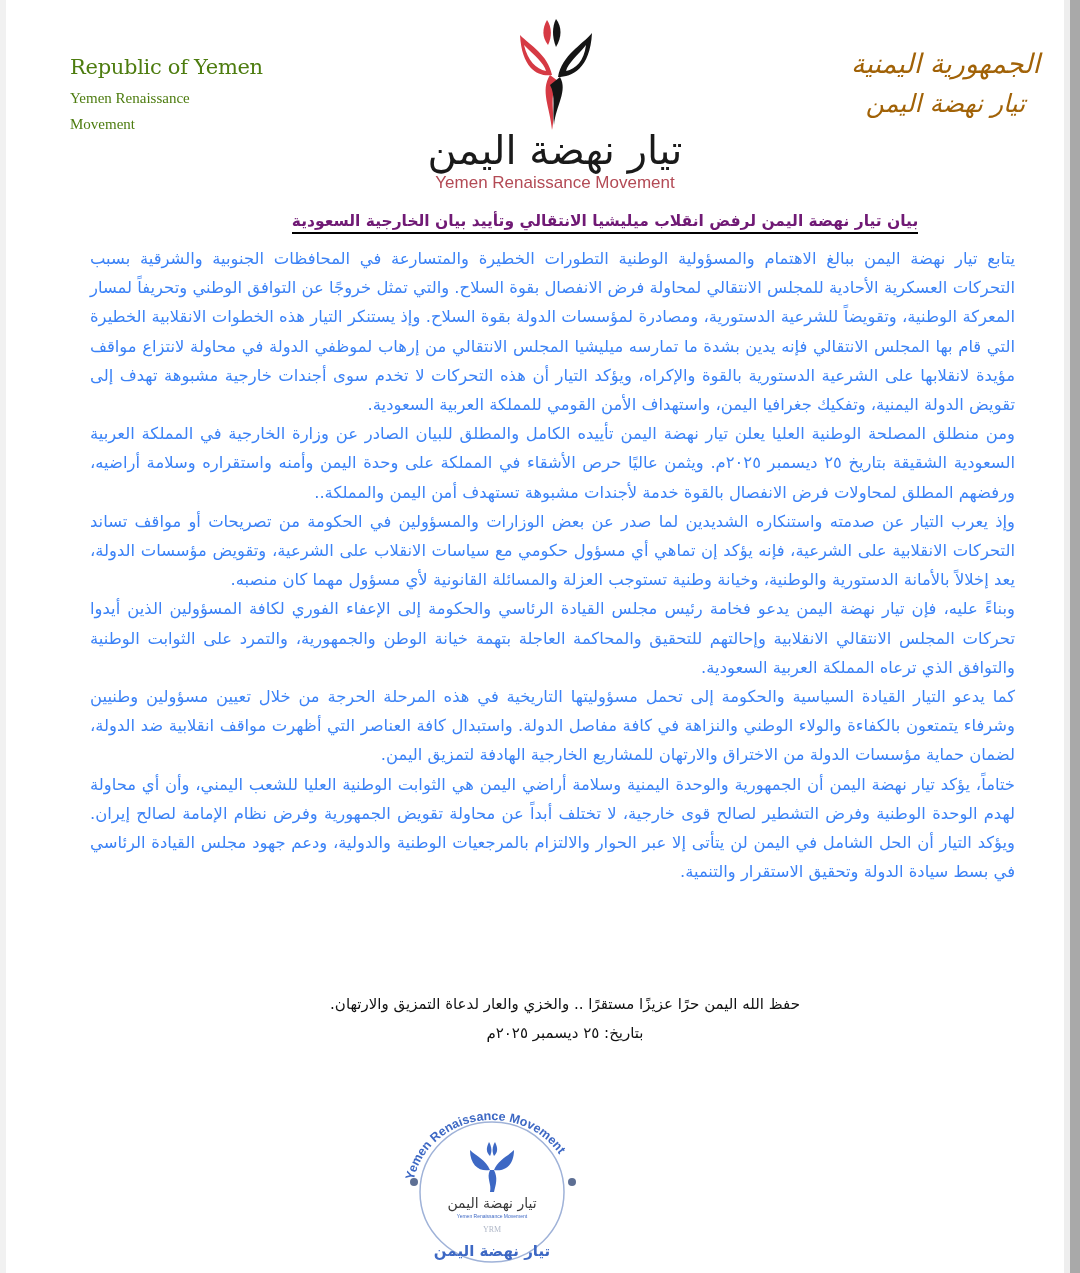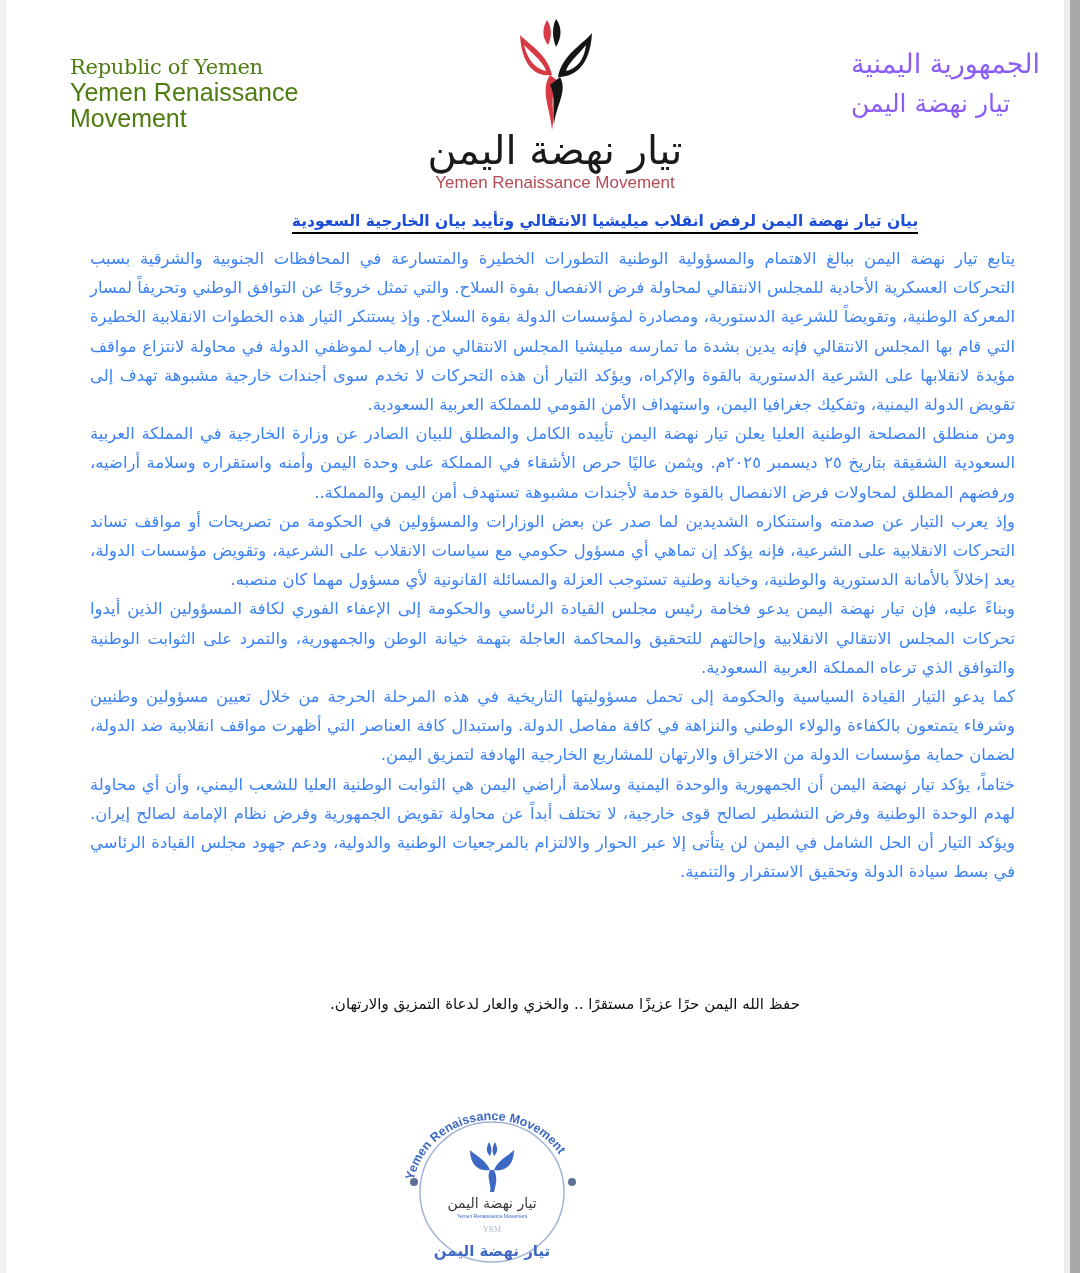--- a/index.html
+++ b/index.html
@@ -8,33 +8,33 @@
     background: #ffffff;
     font-family: "DejaVu Sans", sans-serif;
   }
   .left-strip { position: absolute; left: 0; top: 0; width: 6px; height: 1273px; background: #f1f1f1; }
   .right-strip { position: absolute; right: 0; top: 0; width: 10px; height: 1273px; background: #a9a9a9; }
   .right-strip-edge { position: absolute; right: 10px; top: 0; width: 6px; height: 1273px; background: #eeeeee; }
 
   
   .hdr-en { position: absolute; left: 70px; top: 55px; color: #4d7c0f; }
   .hdr-en .country { font-family: "DejaVu Serif", serif; font-size: 21px; letter-spacing: -0.3px; }
-  .hdr-en .org { font-family: Liberation Sans, sans-serif; font-size: 25px; line-height: 26px; margin-top: 0; }
-  .hdr-ar { position: absolute; right: 40px; top: 48px; direction: rtl; text-align: left; color: #8b5cf6; }
+  .hdr-en .org { font-family: Liberation Serif, serif; font-size: 15px; line-height: 26px; margin-top: 6px; }
+  .hdr-ar { position: absolute; right: 40px; top: 48px; direction: rtl; text-align: center; color: #a16207; font-style: italic; }
   .hdr-ar .country { font-family: "DejaVu Serif", serif; font-size: 27px; }
   .hdr-ar .org { font-family: "DejaVu Sans", sans-serif; font-size: 25px; margin-top: 10px; }
 
   .logo { position: absolute; left: 395px; top: 15px; width: 320px; height: 180px; text-align: center; }
   .logo svg { display: block; margin: 0 auto; }
   .logo .logo-ar { font-family: "DejaVu Sans", sans-serif; font-size: 40px; color: #1a1a1a; direction: rtl; line-height: 42px; margin-top: -4px; letter-spacing: 1px; }
   .logo .logo-en { font-family: "Liberation Sans", sans-serif; font-size: 17px; color: #b34a55; margin-top: 2px; }
 
   
   .title { position: absolute; left: 200px; right: 70px; top: 212px; direction: rtl; text-align: center;
-    font-family: "DejaVu Sans", sans-serif; font-weight: bold; font-size: 15.5px; color: #1d4ed8; }
+    font-family: "DejaVu Sans", sans-serif; font-weight: bold; font-size: 15.5px; color: #701a75; }
   .title span { border-bottom: 2px solid #000; padding-bottom: 2px; }
 
   
   .body-text { position: absolute; left: 90px; right: 65px; top: 244px; direction: rtl; text-align: justify;
     font-family: "DejaVu Sans", sans-serif; font-size: 16.4px; line-height: 29.2px; color: #3b82f6; }
   .body-text p { margin: 0; text-align-last: right; }
 
   .closing { position: absolute; left: 0; right: 0; top: 990px; direction: rtl; text-align: center;
     font-family: "DejaVu Sans", sans-serif; font-size: 15px; line-height: 29px; color: #111; padding-left: 50px; }
   .closing div { margin: 0; }
@@ -88,20 +88,21 @@
   <p>يتابع تيار نهضة اليمن ببالغ الاهتمام والمسؤولية الوطنية التطورات الخطيرة والمتسارعة في المحافظات الجنوبية والشرقية بسبب التحركات العسكرية الأحادية للمجلس الانتقالي لمحاولة فرض الانفصال بقوة السلاح. والتي تمثل خروجًا عن التوافق الوطني وتحريفاً لمسار المعركة الوطنية، وتقويضاً للشرعية الدستورية، ومصادرة لمؤسسات الدولة بقوة السلاح. وإذ يستنكر التيار هذه الخطوات الانقلابية الخطيرة التي قام بها المجلس الانتقالي فإنه يدين بشدة ما تمارسه ميليشيا المجلس الانتقالي من إرهاب لموظفي الدولة في محاولة لانتزاع مواقف مؤيدة لانقلابها على الشرعية الدستورية بالقوة والإكراه، ويؤكد التيار أن هذه التحركات لا تخدم سوى أجندات خارجية مشبوهة تهدف إلى تقويض الدولة اليمنية، وتفكيك جغرافيا اليمن، واستهداف الأمن القومي للمملكة العربية السعودية.</p>
   <p>ومن منطلق المصلحة الوطنية العليا يعلن تيار نهضة اليمن تأييده الكامل والمطلق للبيان الصادر عن وزارة الخارجية في المملكة العربية السعودية الشقيقة بتاريخ ٢٥ ديسمبر ٢٠٢٥م. ويثمن عاليًا حرص الأشقاء في المملكة على وحدة اليمن وأمنه واستقراره وسلامة أراضيه، ورفضهم المطلق لمحاولات فرض الانفصال بالقوة خدمة لأجندات مشبوهة تستهدف أمن اليمن والمملكة..</p>
   <p>وإذ يعرب التيار عن صدمته واستنكاره الشديدين لما صدر عن بعض الوزارات والمسؤولين في الحكومة من تصريحات أو مواقف تساند التحركات الانقلابية على الشرعية، فإنه يؤكد إن تماهي أي مسؤول حكومي مع سياسات الانقلاب على الشرعية، وتقويض مؤسسات الدولة، يعد إخلالاً بالأمانة الدستورية والوطنية، وخيانة وطنية تستوجب العزلة والمسائلة القانونية لأي مسؤول مهما كان منصبه.</p>
   <p>وبناءً عليه، فإن تيار نهضة اليمن يدعو فخامة رئيس مجلس القيادة الرئاسي والحكومة إلى الإعفاء الفوري لكافة المسؤولين الذين أيدوا تحركات المجلس الانتقالي الانقلابية وإحالتهم للتحقيق والمحاكمة العاجلة بتهمة خيانة الوطن والجمهورية، والتمرد على الثوابت الوطنية والتوافق الذي ترعاه المملكة العربية السعودية.</p>
   <p>كما يدعو التيار القيادة السياسية والحكومة إلى تحمل مسؤوليتها التاريخية في هذه المرحلة الحرجة من خلال تعيين مسؤولين وطنيين وشرفاء يتمتعون بالكفاءة والولاء الوطني والنزاهة في كافة مفاصل الدولة. واستبدال كافة العناصر التي أظهرت مواقف انقلابية ضد الدولة، لضمان حماية مؤسسات الدولة من الاختراق والارتهان للمشاريع الخارجية الهادفة لتمزيق اليمن.</p>
   <p>ختاماً، يؤكد تيار نهضة اليمن أن الجمهورية والوحدة اليمنية وسلامة أراضي اليمن هي الثوابت الوطنية العليا للشعب اليمني، وأن أي محاولة لهدم الوحدة الوطنية وفرض التشطير لصالح  قوى خارجية، لا تختلف أبداً عن محاولة تقويض الجمهورية وفرض نظام الإمامة لصالح إيران. ويؤكد التيار أن الحل الشامل في اليمن لن يتأتى إلا عبر الحوار والالتزام بالمرجعيات الوطنية والدولية، ودعم جهود مجلس القيادة الرئاسي في بسط سيادة الدولة وتحقيق الاستقرار والتنمية.</p>
 </div>
 
 <div class="closing">
   <div>حفظ الله اليمن حرًا عزيزًا مستقرًا .. والخزي والعار لدعاة التمزيق والارتهان.</div>
+  <div>بتاريخ: ٢٥ ديسمبر ٢٠٢٥م</div>
 </div>
 
 <div class="stamp">
   <svg width="200" height="165" viewBox="0 0 200 165">
     <defs>
       <path id="ringTop" d="M 22 95 A 80 75 0 0 1 182 95"></path>
     </defs>
     <ellipse cx="102" cy="92" rx="72" ry="70" fill="none" stroke="#9fb2d8" stroke-width="1.5"></ellipse>
     <circle cx="24" cy="82" r="4" fill="#5d6f94"></circle>
     <circle cx="182" cy="82" r="4" fill="#5d6f94"></circle>

